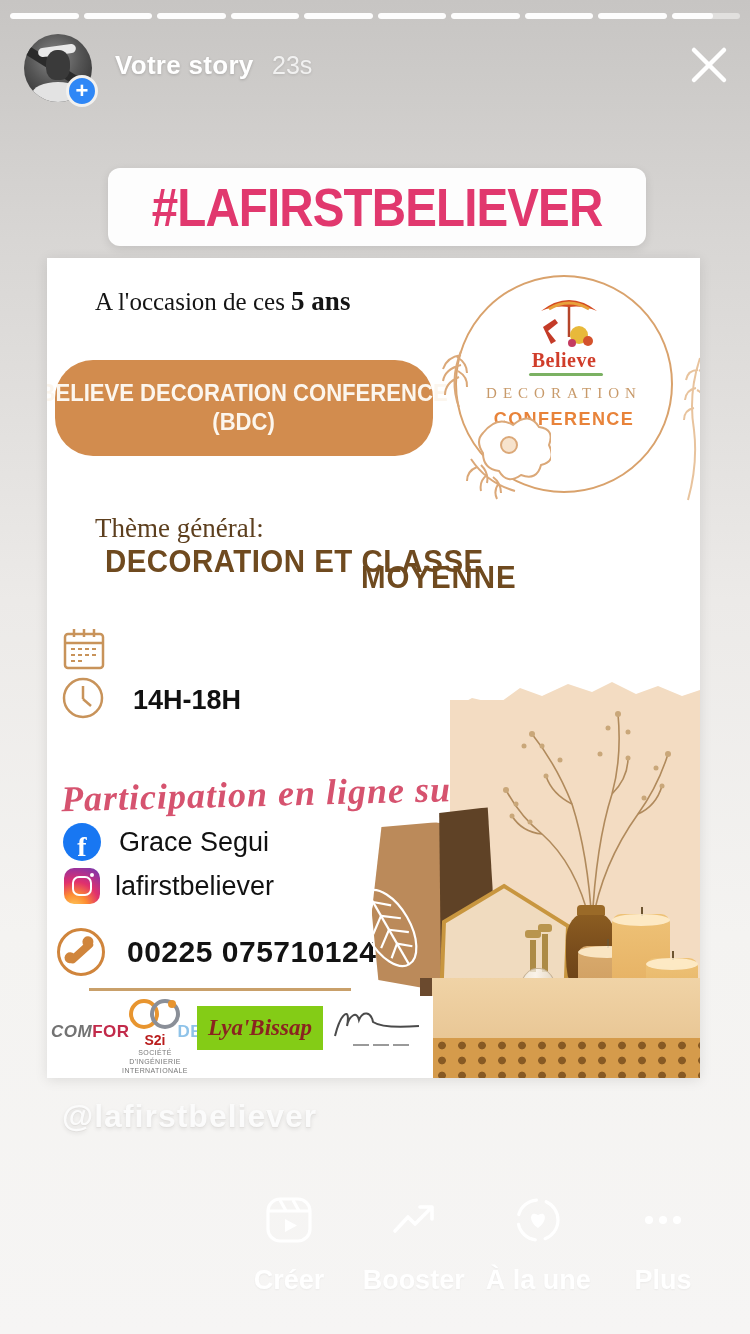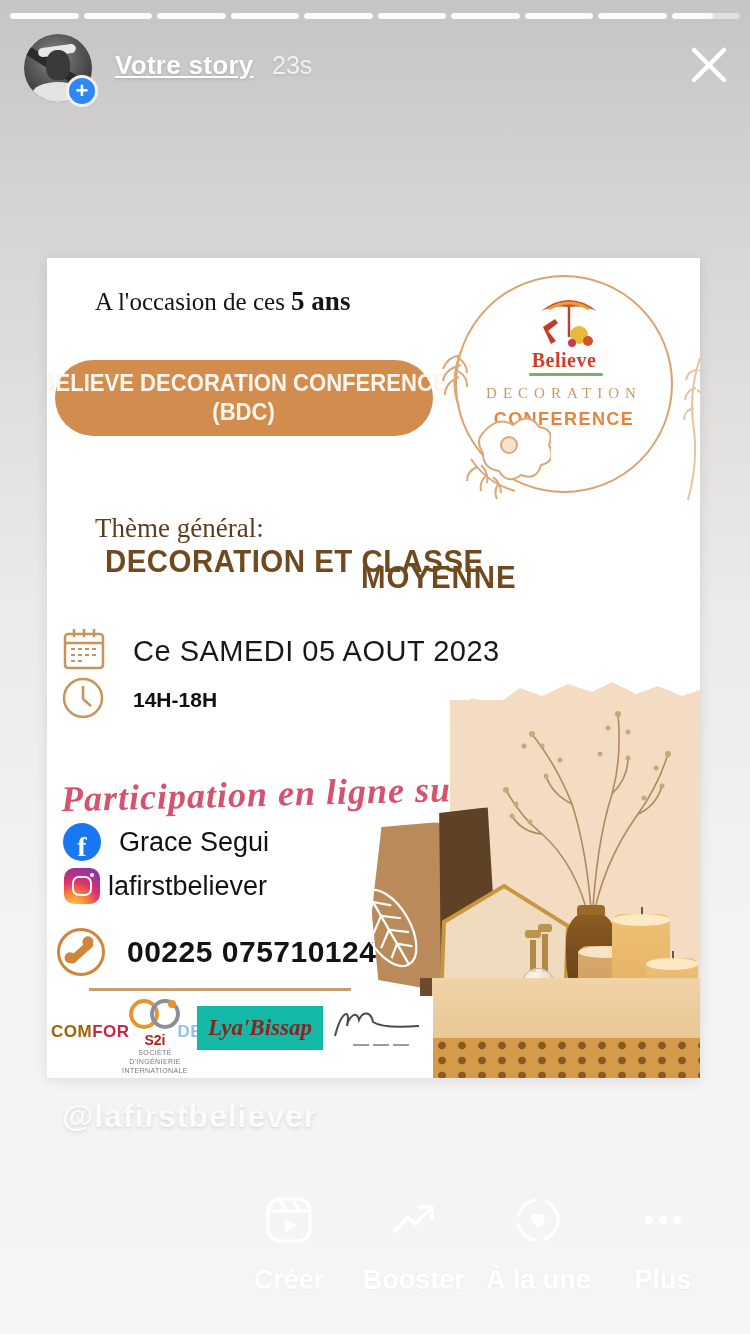--- a/index.html
+++ b/index.html
@@ -19,36 +19,36 @@
   .avatar { width:68px; height:68px; border-radius:50%; overflow:hidden;
     background:radial-gradient(circle at 45% 35%, #8a8a8a 0%, #555 45%, #222 100%); position:relative; }
   .avatar .headband { position:absolute; left:14px; top:12px; width:38px; height:9px; background:#e8e8e8; border-radius:5px; transform:rotate(-8deg); }
   .avatar .face { position:absolute; left:22px; top:16px; width:24px; height:30px; background:#3a3a3a; border-radius:46% 46% 40% 40%; }
   .avatar .shirt { position:absolute; left:8px; bottom:-4px; width:52px; height:24px; background:#e3e3e3; border-radius:50% 50% 0 0; }
   .avatar .belt { position:absolute; left:-6px; top:34px; width:90px; height:9px; background:#2b2b2b; transform:rotate(32deg); }
   .plus-badge { position:absolute; right:-6px; bottom:-5px; width:32px; height:32px; border-radius:50%;
     background:#2f87f6; border:3px solid #f2f1ef; color:#fff; display:flex; align-items:center; justify-content:center;
     font-size:22px; font-weight:700; line-height:1; }
   .story-title { position:absolute; left:115px; top:22px; font-size:26px; font-weight:700; color:#fff;
-    text-shadow:0 1px 3px rgba(0,0,0,0.18); letter-spacing:0.3px;text-decoration:underline; }
+    text-shadow:0 1px 3px rgba(0,0,0,0.18); letter-spacing:0.3px; }
   .story-time { position:absolute; left:272px; top:23px; font-size:25px; color:rgba(255,255,255,0.78);
     text-shadow:0 1px 3px rgba(0,0,0,0.12); }
   .close-btn { position:absolute; right:18px; top:14px; width:46px; height:46px; }
   
   .hashtag { position:absolute; left:108px; top:168px; width:538px; height:78px; background:#fdfdfd;
     border-radius:12px; box-shadow:0 3px 10px rgba(0,0,0,0.10); display:flex; align-items:center; justify-content:center; }
   .hashtag span { color:#e1386e; font-size:54px; font-weight:700; letter-spacing:-1px; transform:scaleX(0.88); white-space:nowrap; }
   
   .poster { position:absolute; left:47px; top:258px; width:653px; height:820px; background:#fff;
     box-shadow:0 2px 12px rgba(0,0,0,0.10); overflow:hidden; }
   .intro1 { position:absolute; left:48px; top:28px; font-family:"Liberation Serif",serif; font-size:25px; color:#141414; }
   .intro1 b { font-size:27px; }
   .intro2 { position:absolute; left:85px; top:62px; font-size:25px; color:#141414; font-family:"Liberation Serif",serif; }
   .brand-word { color:#e89b3d; font-weight:800; font-size:30px; font-family:"Liberation Sans",sans-serif; letter-spacing:1px; margin-right:18px; }
-  .banner-pill { position:absolute; left:8px; top:102px; width:378px; height:76px; background:#d28c4e; border-radius:38px;
+  .banner-pill { position:absolute; left:8px; top:102px; width:378px; height:96px; background:#d28c4e; border-radius:38px;
     display:flex; flex-direction:column; align-items:center; justify-content:center; }
   .banner-pill div { color:#fcf6ee; font-weight:700; font-size:23px; line-height:1.25; transform:scaleX(0.96); white-space:nowrap; }
   
   .badge-circle { position:absolute; left:408px; top:17px; width:218px; height:218px; border-radius:50%;
     border:2px solid #d9a26c; background:#fff; }
   .badge-logo { position:absolute; left:72px; top:16px; }
   .badge-brand { position:absolute; left:0; right:0; top:72px; text-align:center; color:#d03d2a; font-weight:700;
     font-size:20px; font-family:"Liberation Serif",serif; letter-spacing:0.5px; }
   .badge-tagline { position:absolute; left:72px; top:96px; width:74px; height:3px; background:#5a9e3c; border-radius:2px; opacity:0.8; }
   .badge-l1 { position:absolute; left:0; right:0; top:108px; text-align:center; color:#c89a6a; font-size:15px;
@@ -59,46 +59,46 @@
   .edge-sketch { position:absolute; right:-8px; top:96px; pointer-events:none; opacity:0.85; }
   
   .theme-row { position:absolute; left:48px; top:255px; width:580px; }
   .theme-label { font-family:"Liberation Serif",serif; font-size:27px; color:#5d3f1e; display:inline-block; margin-right:16px; }
   .theme-strong { display:inline-block; color:#6f4a1f; font-size:31px; font-weight:800; letter-spacing:0.5px; transform:scaleX(0.95); }
   .theme-line2 { position:absolute; left:310px; top:302px; color:#6f4a1f; font-size:31px; font-weight:800; letter-spacing:1px; transform:scaleX(0.95); }
   
   .cal-row { position:absolute; left:14px; top:368px; display:flex; align-items:center; gap:26px; }
   .cal-text { font-size:29px; color:#181818; letter-spacing:0.5px; }
   .clock-row { position:absolute; left:14px; top:418px; display:flex; align-items:center; gap:28px; }
-  .clock-text { font-size:21px; font-weight:700; color:#111; }
+  .clock-text { font-size:27px; font-weight:700; color:#111; }
   
   .script-line { position:absolute; left:14px; top:515px; font-family:"Liberation Serif",serif; font-style:italic;
     font-weight:700; font-size:36px; color:#d6536f; letter-spacing:1px; transform:rotate(-1.5deg); white-space:nowrap; }
   .fb-row { position:absolute; left:16px; top:565px; display:flex; align-items:center; gap:18px; }
   .fb-icon { width:38px; height:38px; border-radius:50%; background:#1877f2; color:#fff; font-weight:700; font-size:28px;
     display:flex; align-items:flex-end; justify-content:center; line-height:0.95; font-family:"Liberation Serif",serif; overflow:hidden; }
   .contact-text { font-size:27px; color:#111; }
-  .ig-row { position:absolute; left:17px; top:610px; display:flex; align-items:center; gap:8px; }
+  .ig-row { position:absolute; left:17px; top:610px; display:flex; align-items:center; gap:15px; }
   .ig-icon { width:36px; height:36px; border-radius:10px; position:relative;
     background:radial-gradient(circle at 28% 110%, #fdcb5c 0%, #fd8d32 28%, #e1306c 55%, #a23297 80%, #6a3ab2 100%); }
   .ig-icon .lens { position:absolute; left:8px; top:8px; width:20px; height:20px; border:2.5px solid #fff; border-radius:7px; }
   .ig-icon .dot { position:absolute; right:6px; top:5px; width:4px; height:4px; background:#fff; border-radius:50%; }
   
   .phone-row { position:absolute; left:10px; top:670px; display:flex; align-items:center; gap:22px; }
   .phone-icon { width:48px; height:48px; border-radius:50%; border:3px solid #d0853c; position:relative; background:#fff; }
   .phone-text { font-size:30px; font-weight:700; color:#131313; letter-spacing:0.5px; }
   .phone-underline { position:absolute; left:42px; top:730px; width:262px; height:3px; background:#c9a06a; }
   
   .sponsors { position:absolute; left:0; top:738px; width:386px; height:82px; background:#fff; z-index:5; }
   .comfordev { position:absolute; left:4px; top:26px; font-size:17px; font-weight:800; letter-spacing:0.5px; }
-  .comfordev .p1 { color:#a16207; } .comfordev .p2 { color:#c22a4a; } .comfordev .p3 { color:#8fc3e9;margin-left:48px; }
+  .comfordev .p1 { color:#737373;font-style:italic; } .comfordev .p2 { color:#c22a4a; } .comfordev .p3 { color:#8fc3e9;margin-left:48px; }
   .s2i { position:absolute; left:70px; top:0; width:76px; text-align:center; }
   .s2i-name { color:#b91c1c; font-size:14px; font-weight:700; margin-top:-4px; }
   .s2i-sub { font-size:7px; color:#777; letter-spacing:0.4px; line-height:1.3; }
-  .lya-box { position:absolute; left:150px; top:10px; width:126px; height:44px; background:#14b8a6;
+  .lya-box { position:absolute; left:150px; top:10px; width:126px; height:44px; background:#84cc16;
     display:flex; align-items:center; justify-content:center; }
   .lya-box span { color:#8a2420; font-family:"Liberation Serif",serif; font-style:italic; font-weight:700; font-size:23px; white-space:nowrap; }
   .lr-box { position:absolute; left:280px; top:6px; width:106px; height:64px; background:#fff; }
   .lr-dashes { position:absolute; left:26px; top:42px; width:56px; display:flex; gap:4px; }
   .lr-dashes i { flex:1; height:2px; background:#9a9a9a; }
   
   .photo { position:absolute; left:373px; top:442px; width:280px; height:378px; z-index:1; }
   .beige-panel { position:absolute; left:30px; top:0; right:0; bottom:0; background:#f3dcc2; }
   .torn-top { position:absolute; left:30px; top:-26px; right:0; height:44px; }
   .table-surface { position:absolute; left:0; right:0; bottom:0; height:100px;
@@ -192,20 +192,23 @@
     <div class="story-title">Votre story</div>
     <div class="story-time">23s</div>
     <div class="close-btn">
       <svg width="46" height="46" viewBox="0 0 46 46">
         <line x1="8" y1="8" x2="38" y2="38" stroke="#fff" stroke-width="4.5" stroke-linecap="round"></line>
         <line x1="38" y1="8" x2="8" y2="38" stroke="#fff" stroke-width="4.5" stroke-linecap="round"></line>
       </svg>
     </div>
   </div>
 
+  <div class="hashtag">
+    <span>#LAFIRSTBELIEVER</span>
+  </div>
 
   <div class="poster">
 
     <div class="intro1">
       <span>A l'occasion de ces </span><b>5 ans</b>
     </div>
 
     <div class="banner-pill">
       <div>BELIEVE DECORATION CONFERENCE</div>
       <div>(BDC)</div>
@@ -264,21 +267,20 @@
               <line x1="31" y1="23" x2="35" y2="23"></line>
           <line x1="10" y1="29" x2="14" y2="29"></line>
               <line x1="17" y1="29" x2="21" y2="29"></line>
               <line x1="24" y1="29" x2="28" y2="29"></line>
               <line x1="31" y1="29" x2="35" y2="29"></line>
           <line x1="10" y1="35" x2="14" y2="35"></line>
               <line x1="17" y1="35" x2="21" y2="35"></line>
             </g>
         </svg>
       </span>
-      <span class="cal-text">Ce SAMEDI 05 AOUT 2023</span>
     </div>
     <div class="clock-row">
       <span>
         <svg width="44" height="44" viewBox="0 0 44 44" fill="none" stroke="#c8935a" stroke-width="2.5">
           <circle cx="22" cy="22" r="19"></circle>
           <line x1="22" y1="10" x2="22" y2="23"></line>
             <line x1="22" y1="23" x2="30" y2="30"></line>
         </svg>
       </span>
       <span class="clock-text">14H-18H</span>

